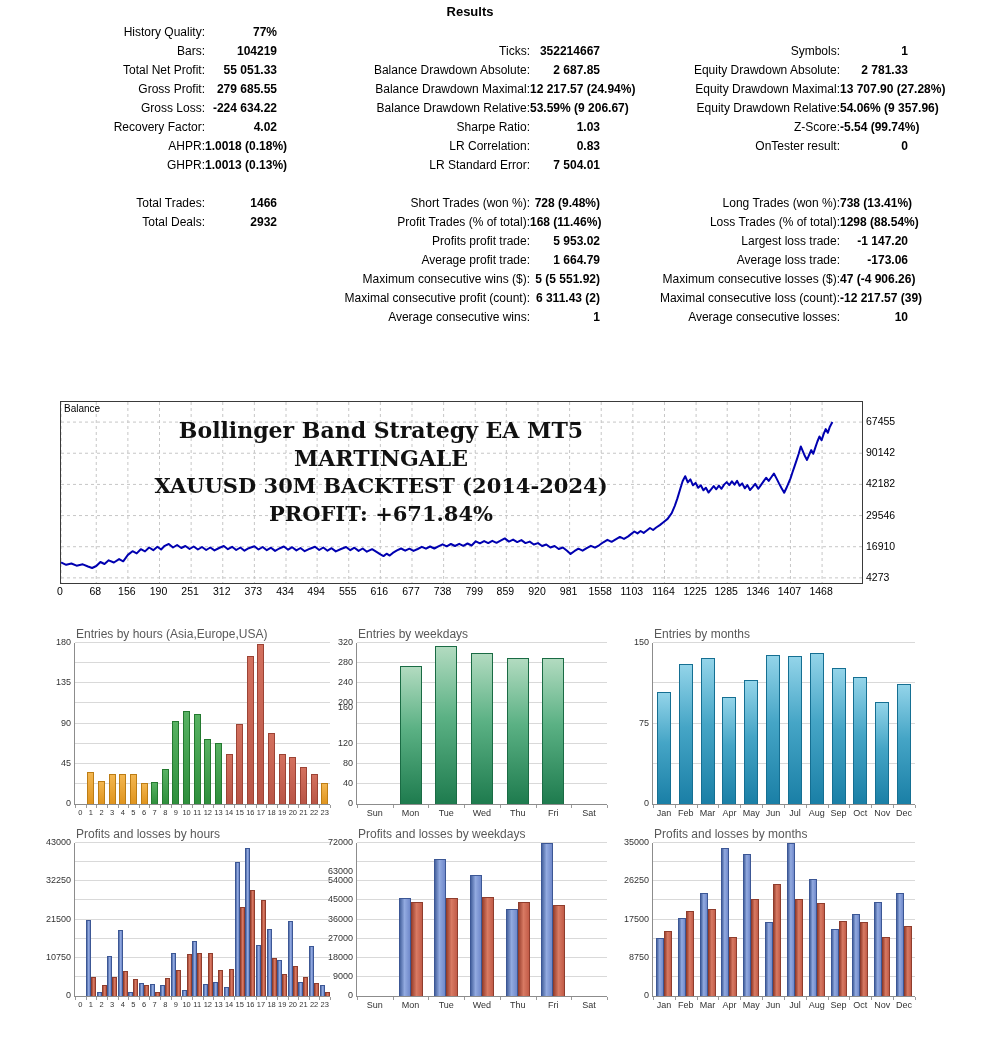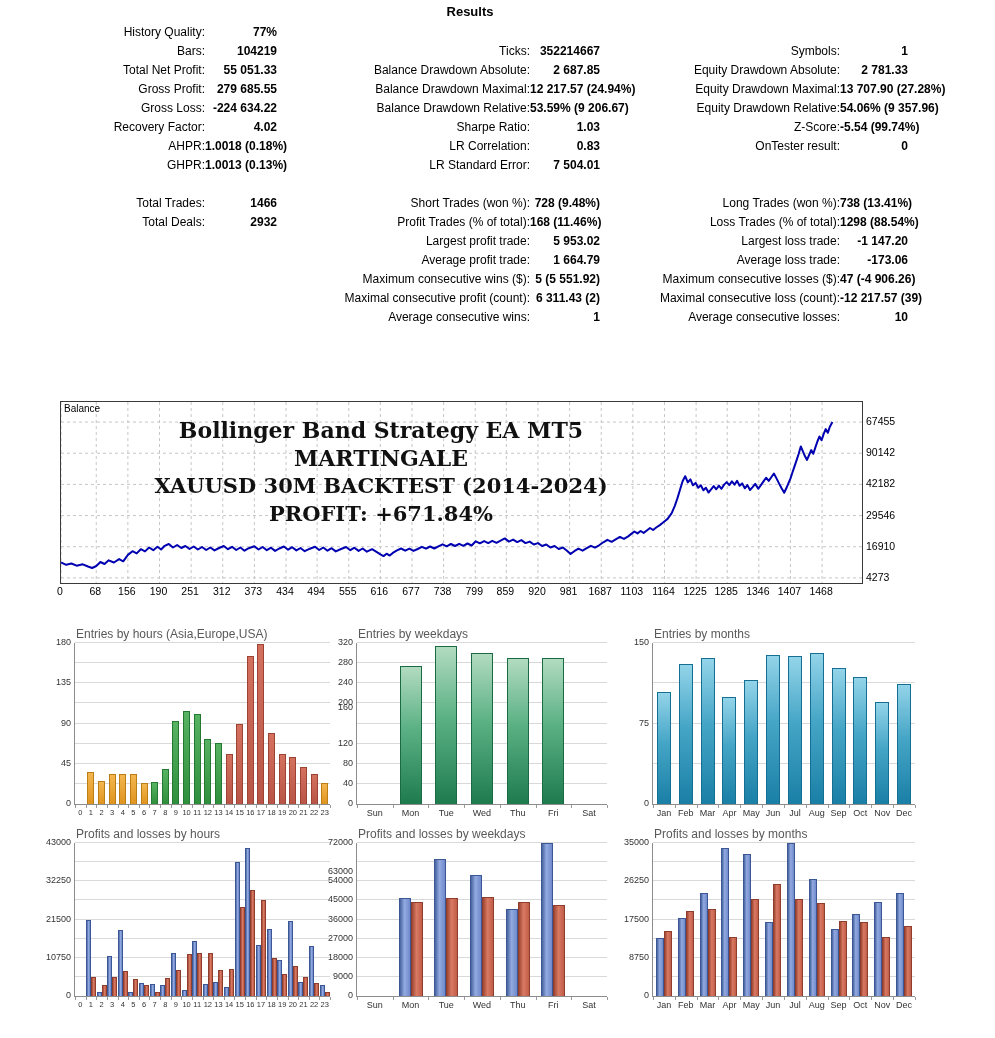--- a/index.html
+++ b/index.html
@@ -139,21 +139,21 @@
         <div class="c c0">Total Deals:</div>
         <div class="c c1">2932</div>
         <div class="c c2">Profit Trades (% of total):</div>
         <div class="c c3">168 (11.46%)</div>
         <div class="c c4">Loss Trades (% of total):</div>
         <div class="c c5">1298 (88.54%)</div>
       </div>
       <div class="srow">
         <div class="c c0"></div>
         <div class="c c1"></div>
-        <div class="c c2">Largest profit trade:</div>
+        <div class="c c2">Profits profit trade:</div>
         <div class="c c3">5 953.02</div>
         <div class="c c4">Largest loss trade:</div>
         <div class="c c5">-1 147.20</div>
       </div>
       <div class="srow">
         <div class="c c0"></div>
         <div class="c c1"></div>
         <div class="c c2">Average profit trade:</div>
         <div class="c c3">1 664.79</div>
         <div class="c c4">Average loss trade:</div>
@@ -246,21 +246,21 @@
       <span style="left: 285.006px;">434</span>
       <span style="left: 316.113px;">494</span>
       <span style="left: 347.738px;">555</span>
       <span style="left: 379.363px;">616</span>
       <span style="left: 410.988px;">677</span>
       <span style="left: 442.614px;">738</span>
       <span style="left: 474.239px;">799</span>
       <span style="left: 505.346px;">859</span>
       <span style="left: 536.971px;">920</span>
       <span style="left: 568.596px;">981</span>
-      <span style="left: 600.221px;">1687</span>
+      <span style="left: 600.221px;">1558</span>
       <span style="left: 631.847px;">1103</span>
       <span style="left: 663.472px;">1164</span>
       <span style="left: 695.097px;">1225</span>
       <span style="left: 726.204px;">1285</span>
       <span style="left: 757.829px;">1346</span>
       <span style="left: 789.454px;">1407</span>
       <span style="left: 821.08px;">1468</span>
     </div>
 
   <div class="mini" id="mini-entries_hours" style="left:40px;top:627px;">

